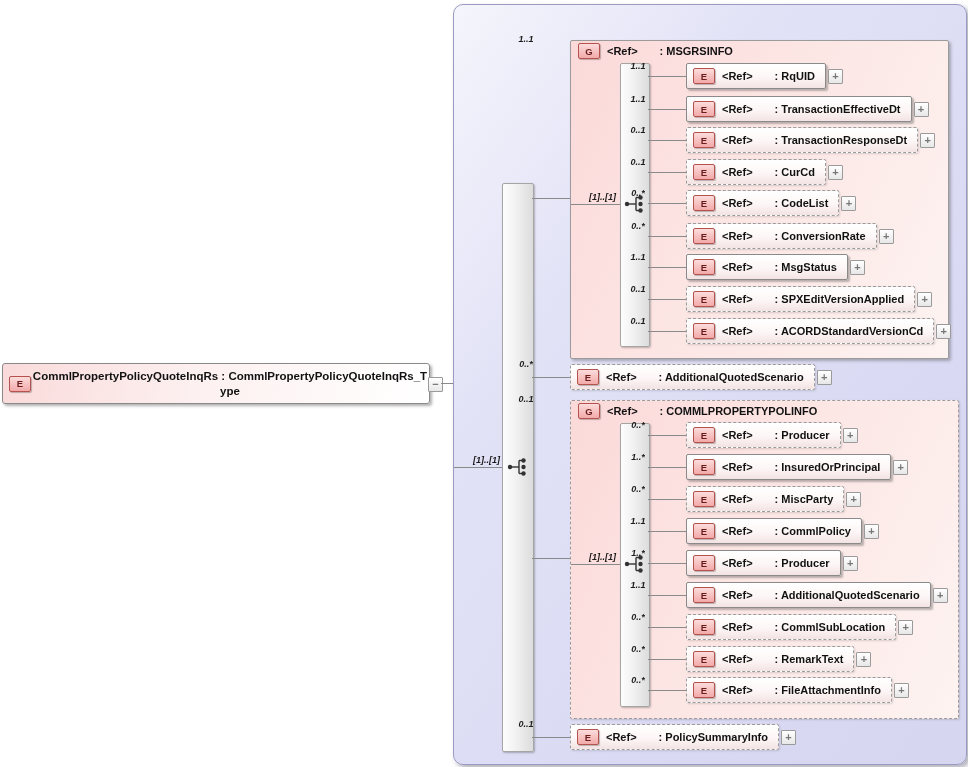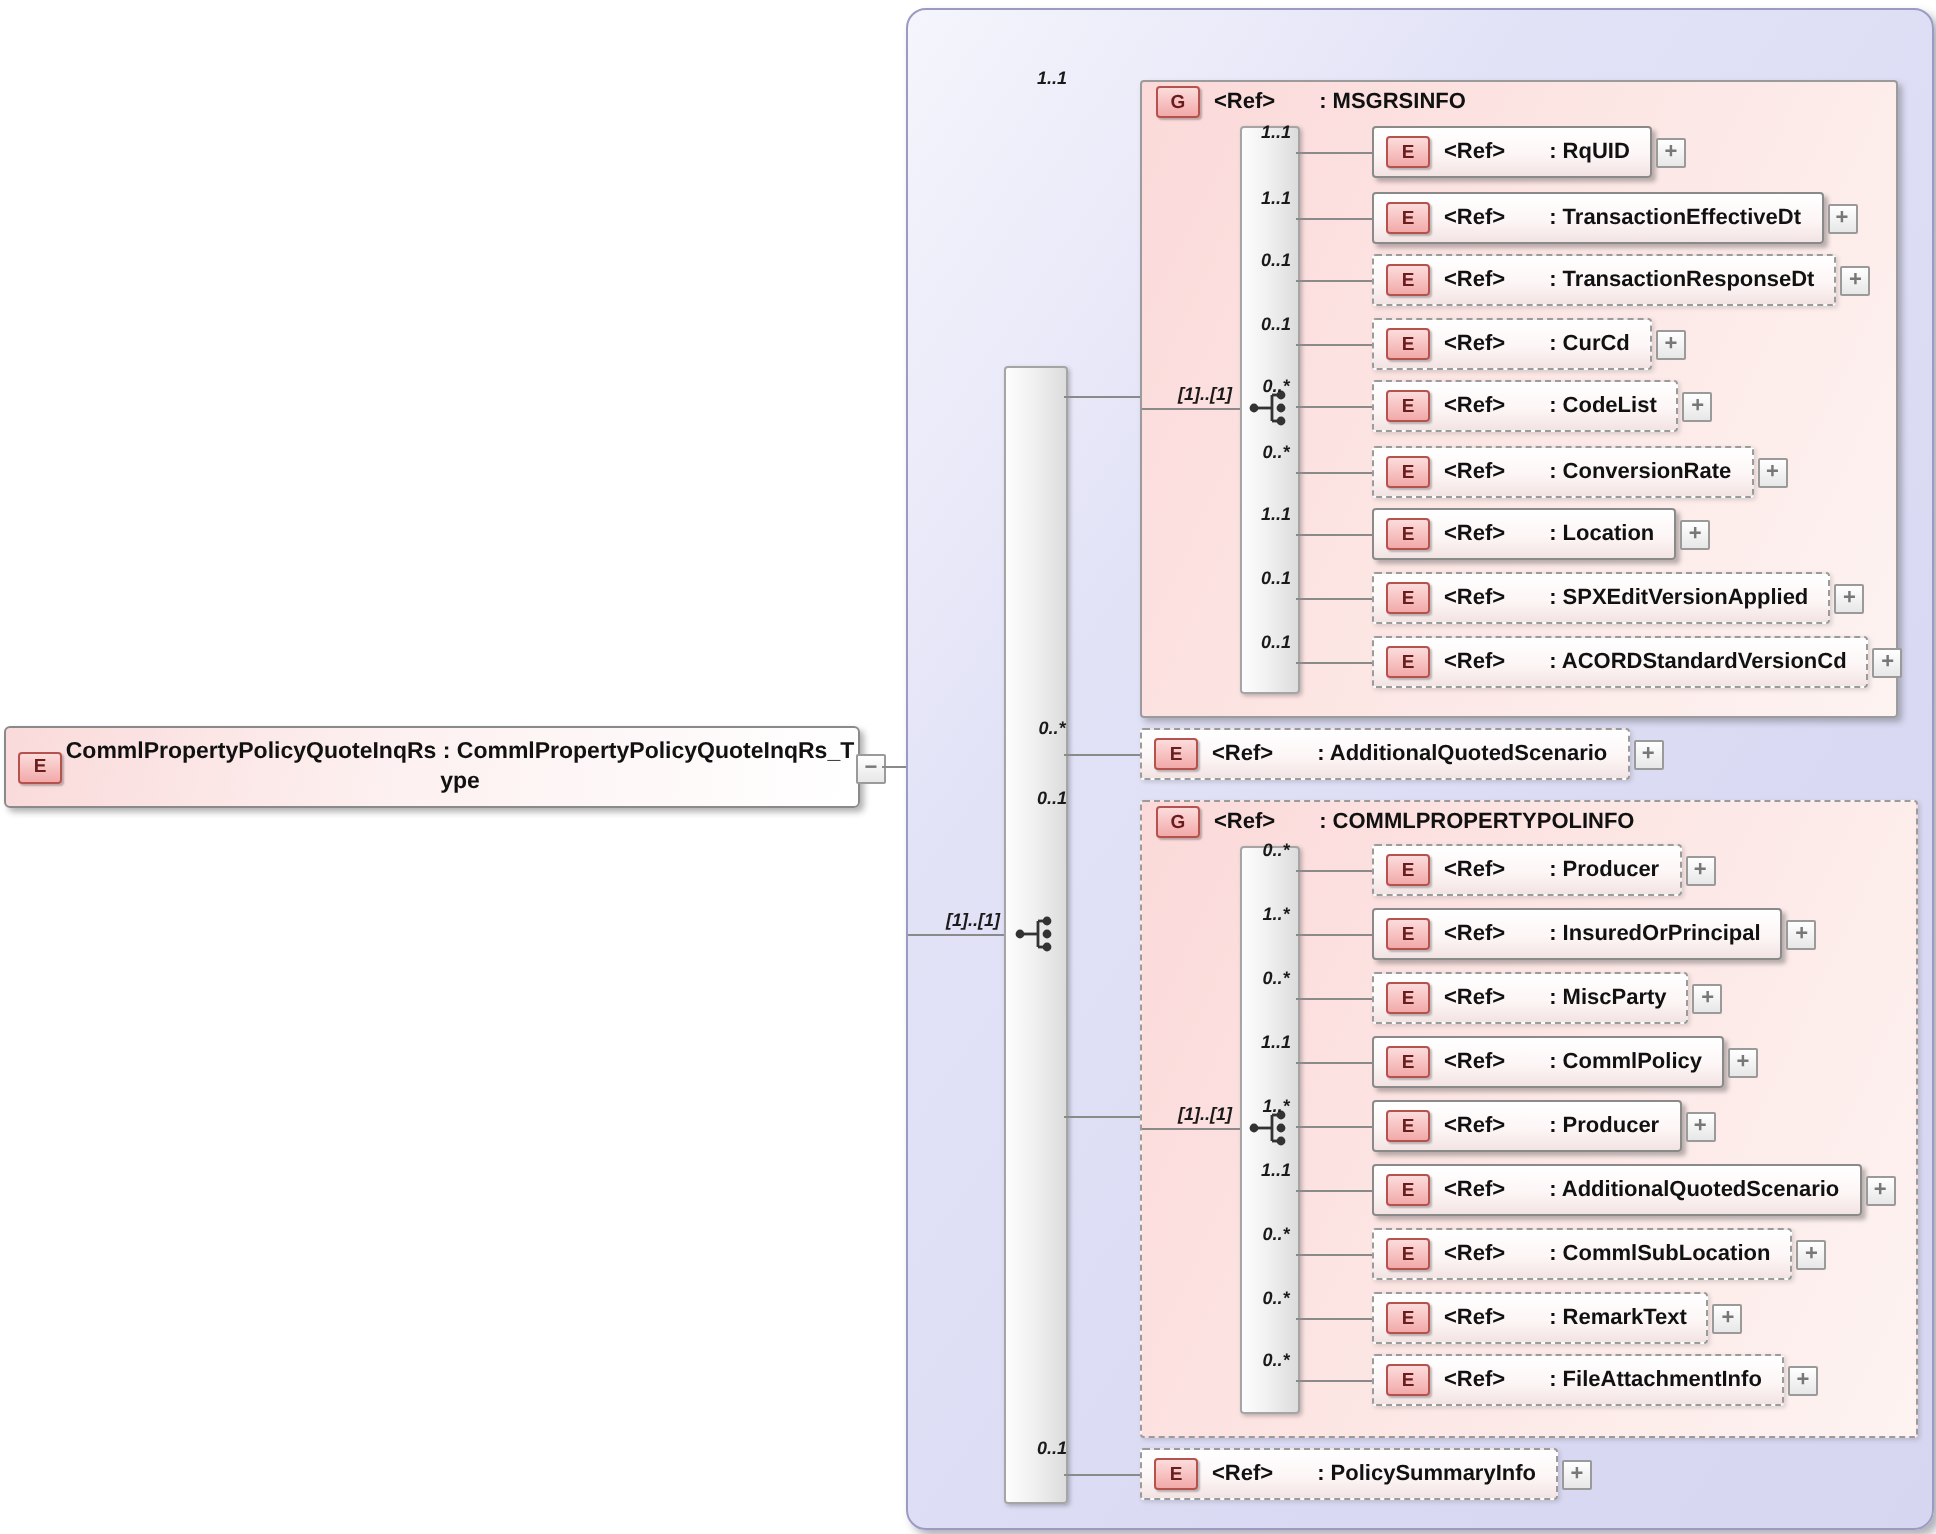--- a/index.html
+++ b/index.html
@@ -196,21 +196,21 @@
     </div>
     <div class="plusbox">+</div>
   </div>
 
   <div class="hline" style="left:648px;top:267px;width:38px"></div>
   <div class="card" style="left:596px;top:252px;width:84px">1..1</div>
   <div class="row" style="left:686px;top:254px">
     <div class="box">
       <span class="badge">E</span>
       <span class="ref">&lt;Ref&gt;</span>
-      <span>: Location</span>
+      <span>: MsgStatus</span>
     </div>
     <div class="plusbox">+</div>
   </div>
 
   <div class="hline" style="left:648px;top:299px;width:38px"></div>
   <div class="card" style="left:596px;top:284px;width:84px">0..1</div>
   <div class="row" style="left:686px;top:286px">
     <div class="box dashed">
       <span class="badge">E</span>
       <span class="ref">&lt;Ref&gt;</span>

